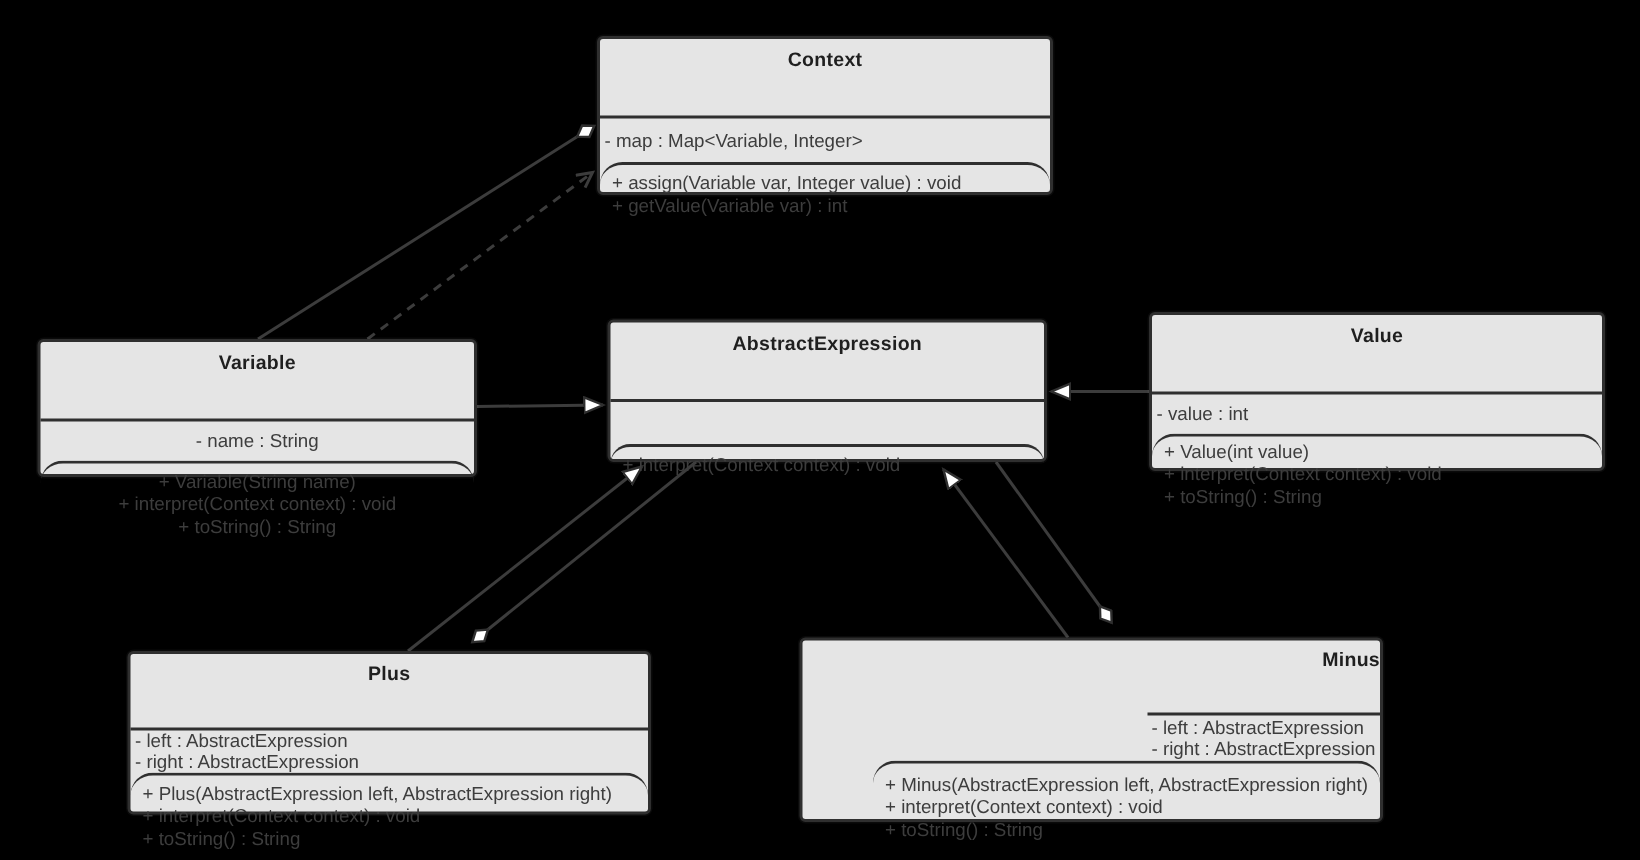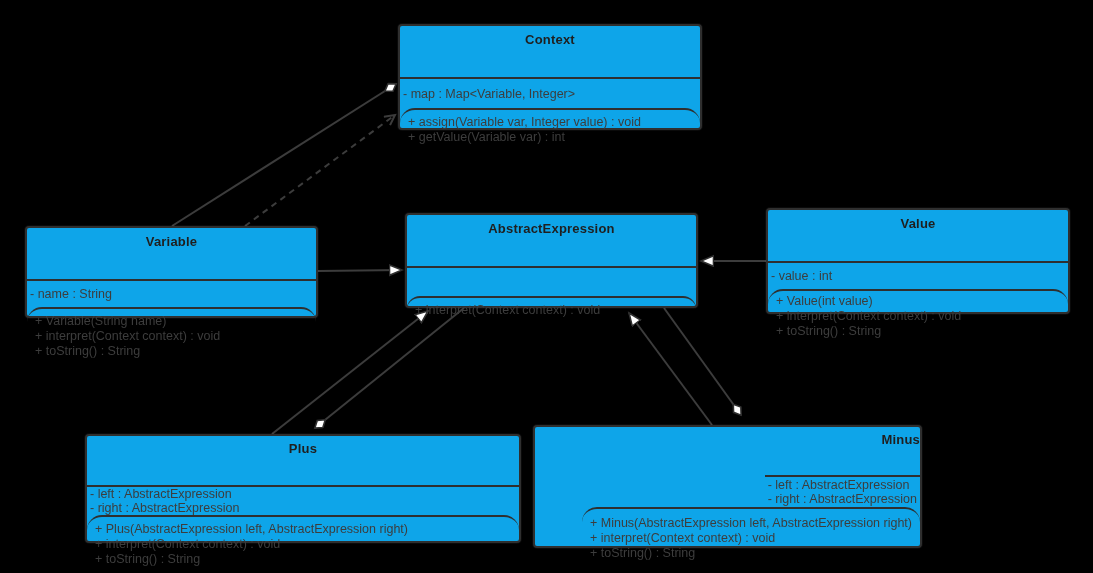--- a/index.html
+++ b/index.html
@@ -8,21 +8,21 @@
     width:1093px;height:573px;
     background:#000;
     font-family:"Liberation Sans", sans-serif;
     overflow:hidden;
   }
   svg.edges{position:absolute;left:0;top:0;z-index:1;}
   .uml-class{
     position:absolute;
     z-index:2;
     box-sizing:border-box;
-    background:#0ea5e9;
+    background:#e5e5e5;
     border:2px solid #2f2f2f;
     border-radius:4px;
     display:flex;
     flex-direction:column;
     box-shadow:0 0 0 1px rgba(255,255,255,0.04);
   }
   .uml-title{
     flex:0 0 auto;
     display:flex;align-items:center;justify-content:center;
     font-weight:bold;
@@ -85,21 +85,21 @@
     <div class="uml-title" style="height:27px">Context</div>
     <div class="uml-attrs" style="height:31px">
       <div class="uml-row">- map : Map&lt;Variable, Integer&gt;</div>
     </div>
     <div class="uml-methods">
       <div class="uml-row">+ assign(Variable var, Integer value) : void</div>
       <div class="uml-row">+ getValue(Variable var) : int</div>
     </div>
   </div>
 
-  <div class="uml-class" style="left:25px;top:226px;width:293px;height:92px;">
+  <div class="uml-class" style="left:25px;top:226px;width:293px;height:92px;text-align:center;">
     <div class="uml-title" style="height:27px">Variable</div>
     <div class="uml-attrs" style="height:28px">
       <div class="uml-row">- name : String</div>
     </div>
     <div class="uml-methods">
       <div class="uml-row">+ Variable(String name)</div>
       <div class="uml-row">+ interpret(Context context) : void</div>
       <div class="uml-row">+ toString() : String</div>
     </div>
   </div>
@@ -117,21 +117,21 @@
     <div class="uml-attrs" style="height:28px">
       <div class="uml-row">- value : int</div>
     </div>
     <div class="uml-methods" style="padding-top:3px">
       <div class="uml-row">+ Value(int value)</div>
       <div class="uml-row">+ interpret(Context context) : void</div>
       <div class="uml-row">+ toString() : String</div>
     </div>
   </div>
 
-  <div class="uml-class" style="left:85px;top:434px;width:436px;height:109px;">
+  <div class="uml-class" style="left:85px;top:434px;width:349px;height:109px;">
     <div class="uml-title" style="height:25px">Plus</div>
     <div class="uml-attrs" style="height:30px">
       <div class="uml-row">- left : AbstractExpression</div>
       <div class="uml-row">- right : AbstractExpression</div>
     </div>
     <div class="uml-methods">
       <div class="uml-row">+ Plus(AbstractExpression left, AbstractExpression right)</div>
       <div class="uml-row">+ interpret(Context context) : void</div>
       <div class="uml-row">+ toString() : String</div>
     </div>

